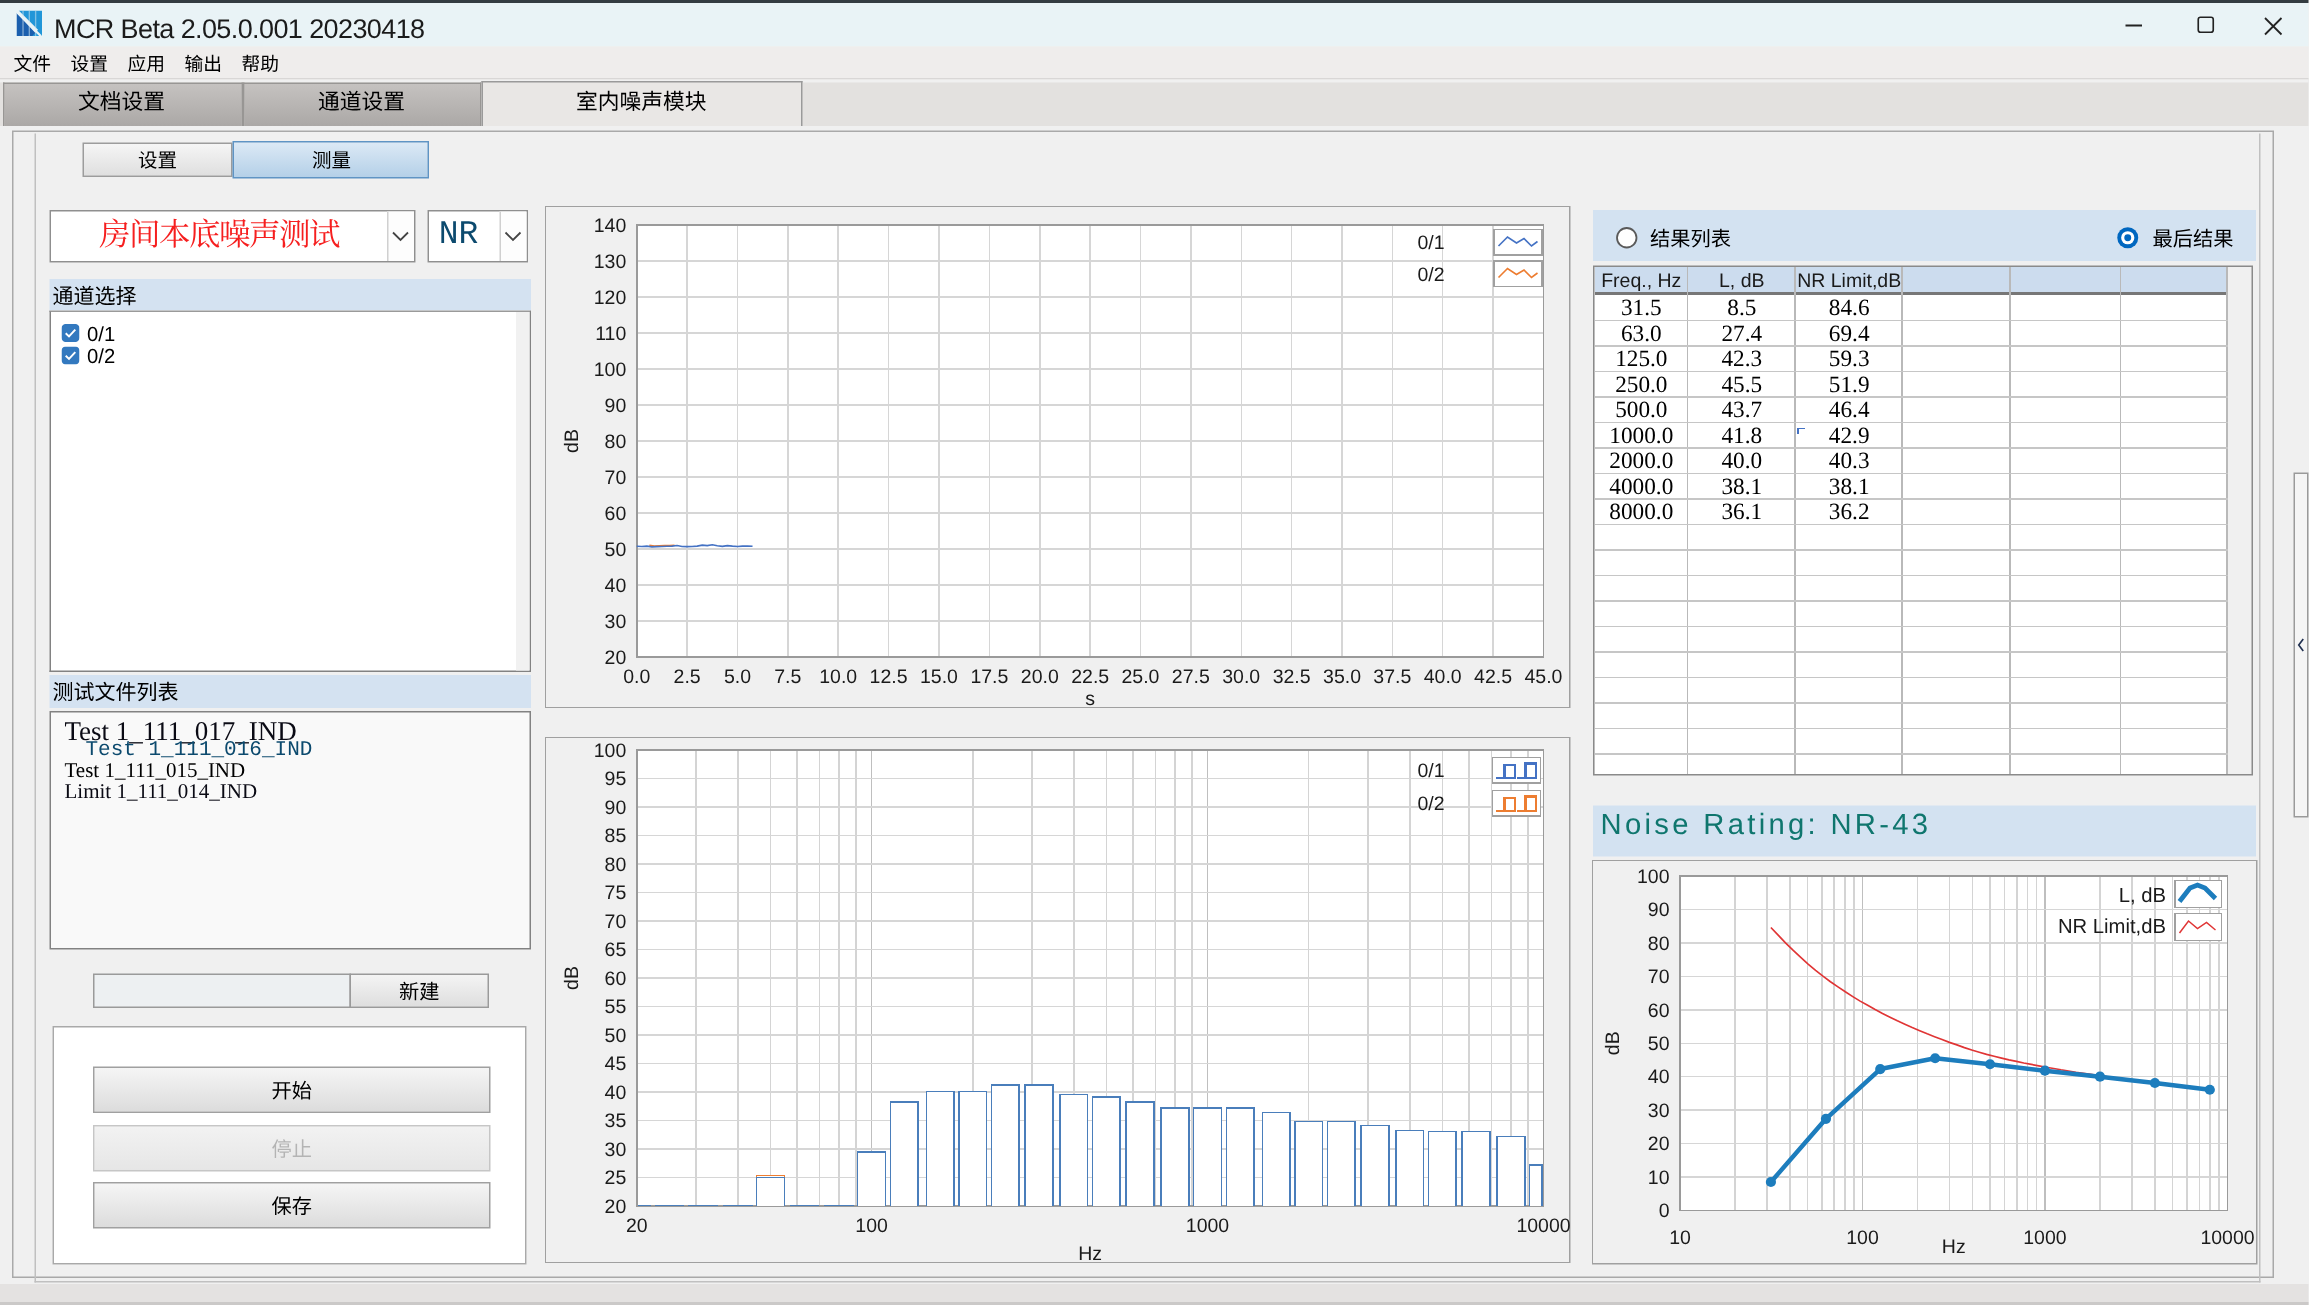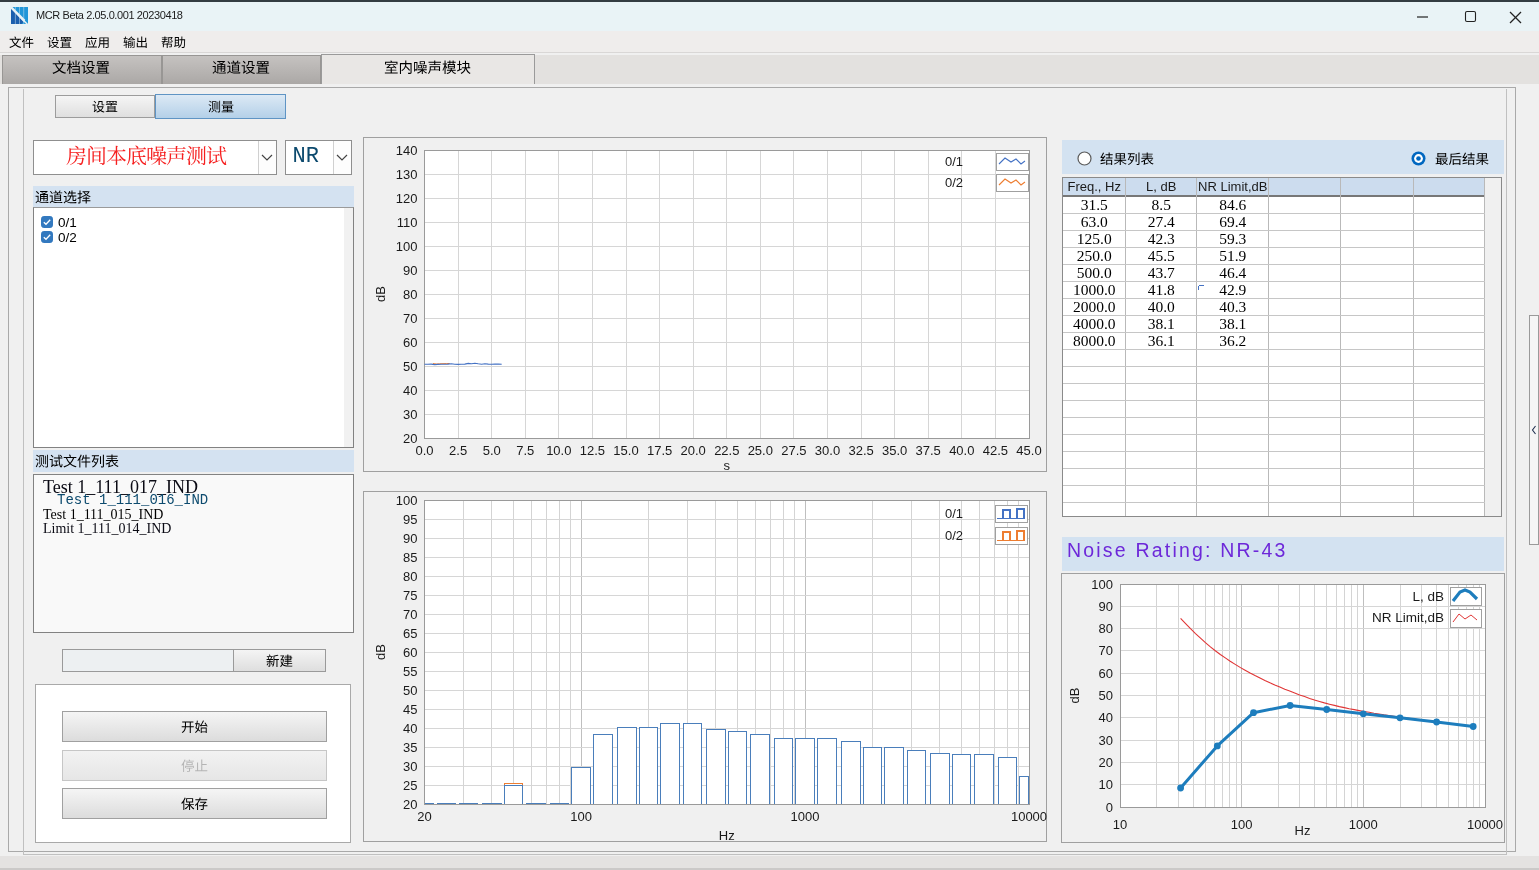--- a/index.html
+++ b/index.html
@@ -8,21 +8,21 @@
 <div style="position:absolute;left:0px;top:2px;width:1539px;height:29px;background:#e9f3f6;"></div>
 <svg style="position:absolute;left:11px;top:7px" width="18" height="17">
 <polygon points="0,1.5 14.5,17 0,17" fill="#1b5fae"></polygon>
 <polygon points="1.5,0 17,0 17,15.5" fill="#2196d8"></polygon>
 <polygon points="17,10 17,17 10.5,17" fill="#2196d8"></polygon>
 <rect x="3.9" y="0" width="0.9" height="17" fill="#cfe4ee" opacity="0.55"></rect>
 <rect x="8.1" y="0" width="0.9" height="17" fill="#cfe4ee" opacity="0.55"></rect>
 <rect x="12.3" y="0" width="0.9" height="17" fill="#cfe4ee" opacity="0.55"></rect>
 <line x1="0" y1="0.8" x2="16.4" y2="17.2" stroke="#e9f3f6" stroke-width="1.5"></line>
 </svg>
-<div style="position:absolute;left:36px;top:10px;font-family:'Liberation Sans',sans-serif;font-size:11px;color:#1b1b1b;white-space:pre;line-height:1;letter-spacing:-0.4px;">MCR Beta 2.05.0.001 20230418</div>
+<div style="position:absolute;left:36px;top:10px;font-family:'Liberation Sans',sans-serif;font-size:18px;color:#1b1b1b;white-space:pre;line-height:1;letter-spacing:-0.4px;">MCR Beta 2.05.0.001 20230418</div>
 <svg style="position:absolute;left:1404px;top:2px" width="135" height="29">
 <line x1="13" y1="15" x2="24" y2="15" stroke="#222" stroke-width="1.2"></line>
 <rect x="61.5" y="9.5" width="10" height="10" fill="none" stroke="#222" stroke-width="1.1" rx="1.5"></rect>
 <line x1="106" y1="10" x2="117" y2="21" stroke="#222" stroke-width="1.2"></line>
 <line x1="117" y1="10" x2="106" y2="21" stroke="#222" stroke-width="1.2"></line>
 </svg>
 <div style="position:absolute;left:0px;top:31px;width:1539px;height:22px;background:#efedec;border-bottom:1px solid #d9d7d6;"></div>
 <svg style="position:absolute;left:9.0px;top:36.1px;overflow:visible" width="25" height="13">
     <g transform="translate(0,11.00) scale(0.01250)" fill="#000">
       <path transform="translate(0,0)" d="M423 -823C453 -774 485 -707 497 -666L580 -693C566 -734 531 -799 501 -847ZM50 -664V-590H206C265 -438 344 -307 447 -200C337 -108 202 -40 36 7C51 25 75 60 83 78C250 24 389 -48 502 -146C615 -46 751 28 915 73C928 52 950 20 967 4C807 -36 671 -107 560 -201C661 -304 738 -432 796 -590H954V-664ZM504 -253C410 -348 336 -462 284 -590H711C661 -455 592 -344 504 -253Z"></path>
@@ -463,21 +463,21 @@
     <text x="169.8" y="134" text-anchor="middle" font-size="15.5" fill="#000" font-family="Liberation Serif, serif" shape-rendering="auto">40.3</text>
     <text x="31.2" y="151" text-anchor="middle" font-size="15.5" fill="#000" font-family="Liberation Serif, serif" shape-rendering="auto">4000.0</text>
     <text x="98.2" y="151" text-anchor="middle" font-size="15.5" fill="#000" font-family="Liberation Serif, serif" shape-rendering="auto">38.1</text>
     <text x="169.8" y="151" text-anchor="middle" font-size="15.5" fill="#000" font-family="Liberation Serif, serif" shape-rendering="auto">38.1</text>
     <text x="31.2" y="168" text-anchor="middle" font-size="15.5" fill="#000" font-family="Liberation Serif, serif" shape-rendering="auto">8000.0</text>
     <text x="98.2" y="168" text-anchor="middle" font-size="15.5" fill="#000" font-family="Liberation Serif, serif" shape-rendering="auto">36.1</text>
     <text x="169.8" y="168" text-anchor="middle" font-size="15.5" fill="#000" font-family="Liberation Serif, serif" shape-rendering="auto">36.2</text>
     <path d="M135.5,107.5 h5 M135.5,107.5 v4" stroke="#4472c4" fill="none"></path>
   </svg>
 <div style="position:absolute;left:1062px;top:537px;width:442px;height:34px;background:#d3e2f1;"></div>
-<div style="position:absolute;left:1067px;top:541px;font-family:'Liberation Sans',sans-serif;font-size:19.5px;color:#6d28d9;white-space:pre;line-height:1;letter-spacing:2.2px;">Noise Rating: NR-43</div>
+<div style="position:absolute;left:1067px;top:541px;font-family:'Liberation Sans',sans-serif;font-size:19.5px;color:#0f766e;white-space:pre;line-height:1;letter-spacing:2.2px;">Noise Rating: NR-43</div>
 <svg style="position:absolute;left:1061px;top:573px" width="444" height="270" shape-rendering="crispEdges">
     <rect x="0.5" y="0.5" width="443" height="269" fill="#f0f0f0" stroke="#a0a0a0"></rect>
     <rect x="59" y="11" width="365" height="223" fill="#fff"></rect>
     <line x1="95.6" y1="11" x2="95.6" y2="234" stroke="#d4d4d4"></line>
     <line x1="117.0" y1="11" x2="117.0" y2="234" stroke="#d4d4d4"></line>
     <line x1="132.3" y1="11" x2="132.3" y2="234" stroke="#d4d4d4"></line>
     <line x1="144.0" y1="11" x2="144.0" y2="234" stroke="#d4d4d4"></line>
     <line x1="153.7" y1="11" x2="153.7" y2="234" stroke="#d4d4d4"></line>
     <line x1="161.8" y1="11" x2="161.8" y2="234" stroke="#d4d4d4"></line>
     <line x1="168.9" y1="11" x2="168.9" y2="234" stroke="#d4d4d4"></line>

